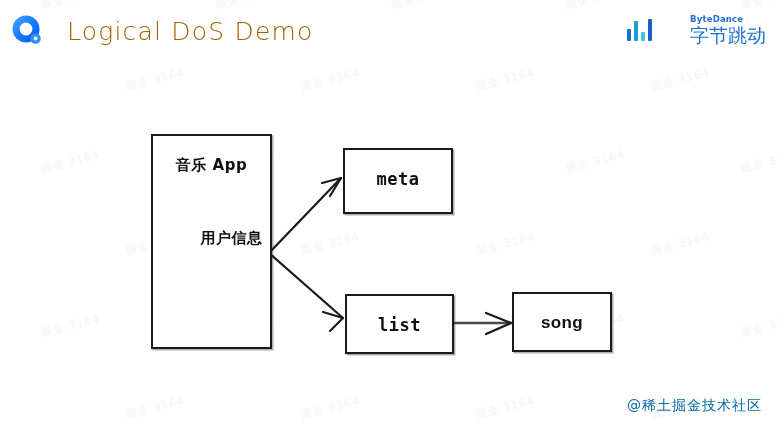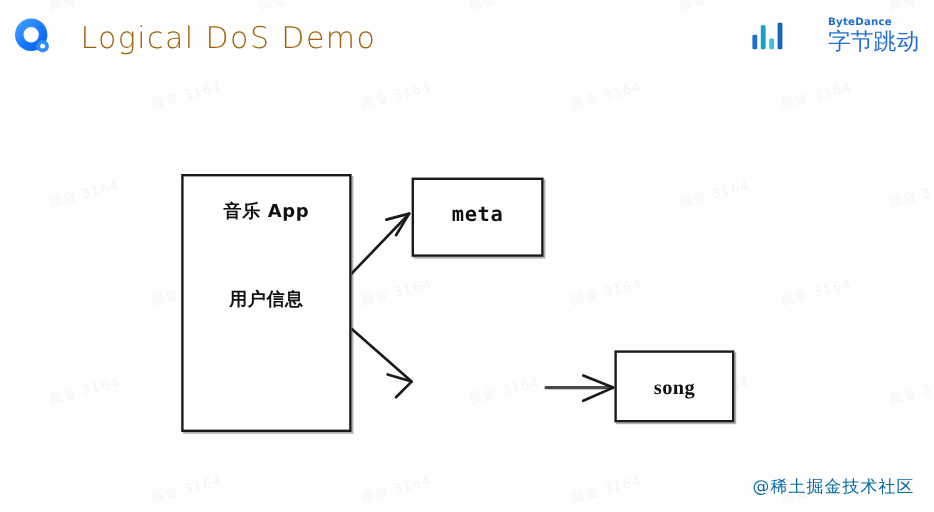--- a/index.html
+++ b/index.html
@@ -124,31 +124,31 @@
   .node .label {
     position: absolute;
     width: 100%;
     text-align: center;
     white-space: nowrap;
     color: #111111;
   }
 
   
   #node-app {
-    left: 151px; top: 145px;
-    width: 142px; height: 215px;
+    left: 151px; top: 134px;
+    width: 121px; height: 215px;
   }
   #node-app .label {
     font-family: "DejaVu Sans", sans-serif;
     font-size: 15px;
     font-weight: 700;
     letter-spacing: 0.5px;
   }
   #label-app-title  { top: 20px; }
-  #label-app-user   { top: 93px; }
+  #label-app-user   { top: 93px; margin-left: 20px; }
 
   
   #node-meta {
     left: 343px; top: 148px;
     width: 110px; height: 66px;
   }
   #node-meta .label {
     top: 19px;
     font-family: "DejaVu Sans Mono", monospace;
     font-size: 17px;
@@ -169,21 +169,21 @@
     letter-spacing: 0.5px;
   }
 
   
   #node-song {
     left: 512px; top: 292px;
     width: 100px; height: 60px;
   }
   #node-song .label {
     top: 19px;
-    font-family: Liberation Serif, serif;
+    font-family: Liberation Sans, sans-serif;
     font-size: 17px;
     font-weight: 700;
     letter-spacing: 0.3px;
   }
 
   #edges {
     position: absolute;
     left: 0; top: 0;
     width: 778px; height: 427px;
     overflow: visible;
@@ -288,20 +288,23 @@
 
     <div class="node" id="node-app">
       <div class="label" id="label-app-title">音乐 App</div>
       <div class="label" id="label-app-user">用户信息</div>
     </div>
 
     <div class="node" id="node-meta">
       <div class="label">meta</div>
     </div>
 
+    <div class="node" id="node-list">
+      <div class="label">list</div>
+    </div>
 
     <div class="node" id="node-song">
       <div class="label">song</div>
     </div>
   </div>
 
   <div id="community-watermark">@稀土掘金技术社区</div>
 
 </div>
 

